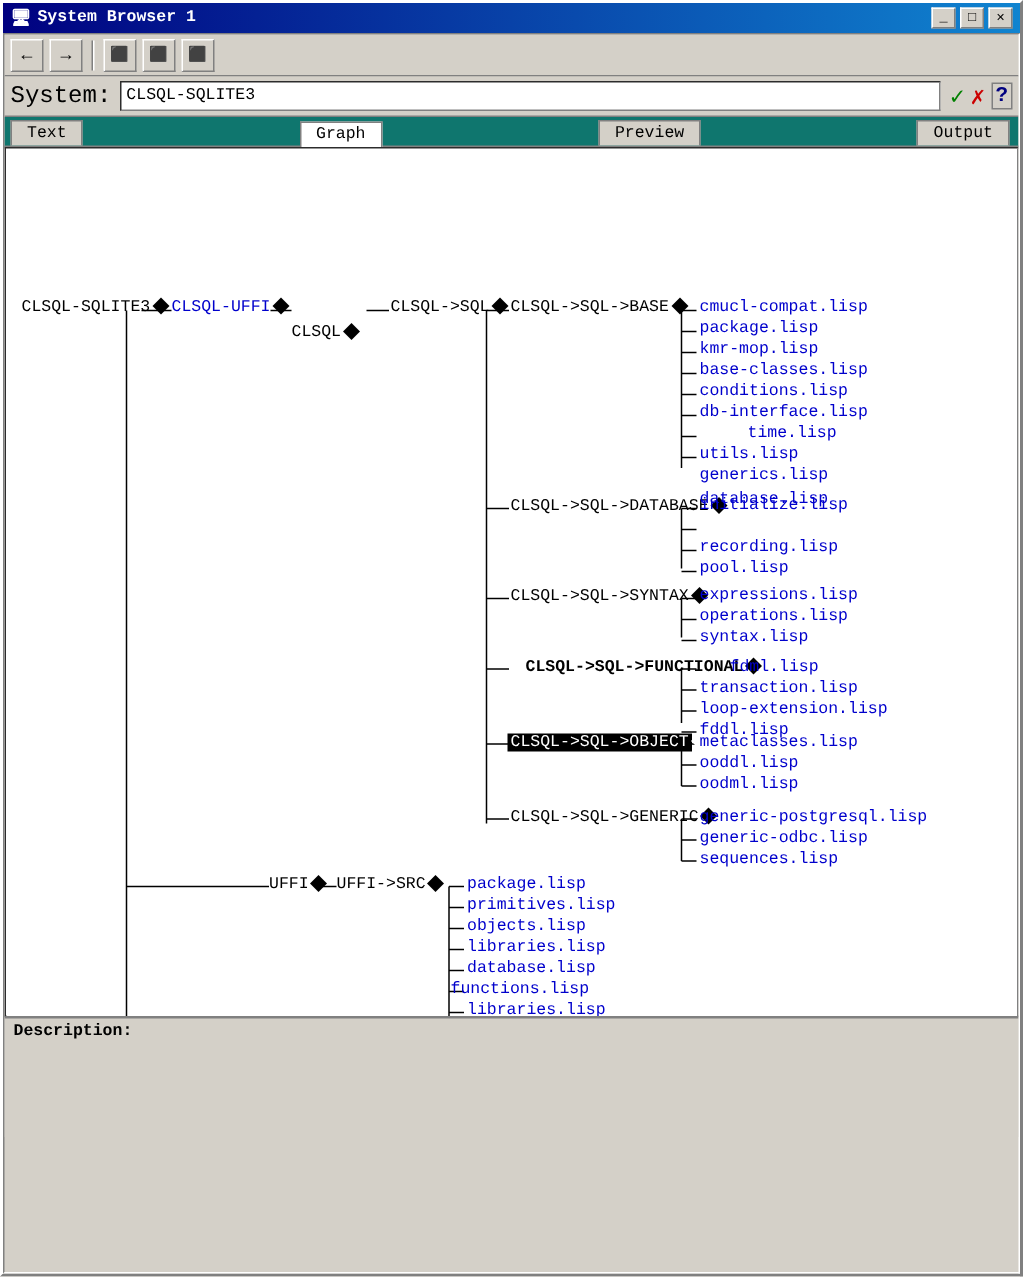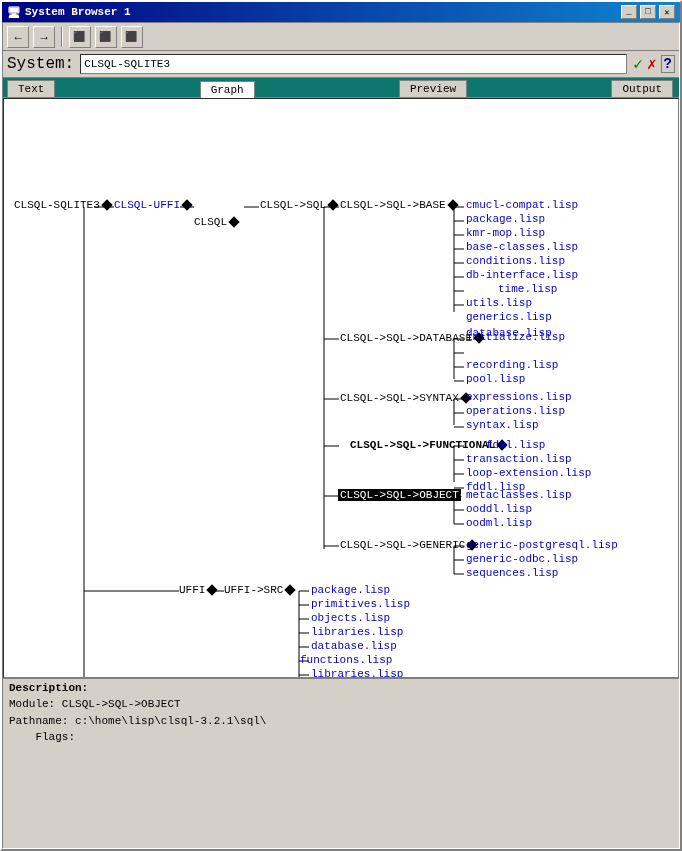--- a/index.html
+++ b/index.html
@@ -367,29 +367,16 @@
         <div class="node" style="left:305px; top:527px;"><span class="node-label blue">libraries.lisp</span></div>
         <div class="node" style="left:305px; top:541px;"><span class="node-label blue">database.lisp</span></div>
         <div class="node" style="left:294px; top:555px;"><span class="node-label blue">functions.lisp</span></div>
         <div class="node" style="left:305px; top:569px;"><span class="node-label blue">libraries.lisp</span></div>
 
       </div>
     </div>
 
     <div class="description-area">
       <div class="description-title">Description:</div>
-      <div class="description-content">
-        <div>
-          <span>Module:</span>
-          <span>CLSQL-&gt;SQL-&gt;OBJECT</span>
-        </div>
-        <div>
-          <span>Pathname:</span>
-          <span>c:\home\lisp\clsql-3.2.1\sql\</span>
-        </div>
-        <div>
-          &nbsp;&nbsp;&nbsp;&nbsp;<span>Flags:</span>
-        </div>
-      </div>
     </div>
 
   </div>
 </div>
 
 </body></html>

